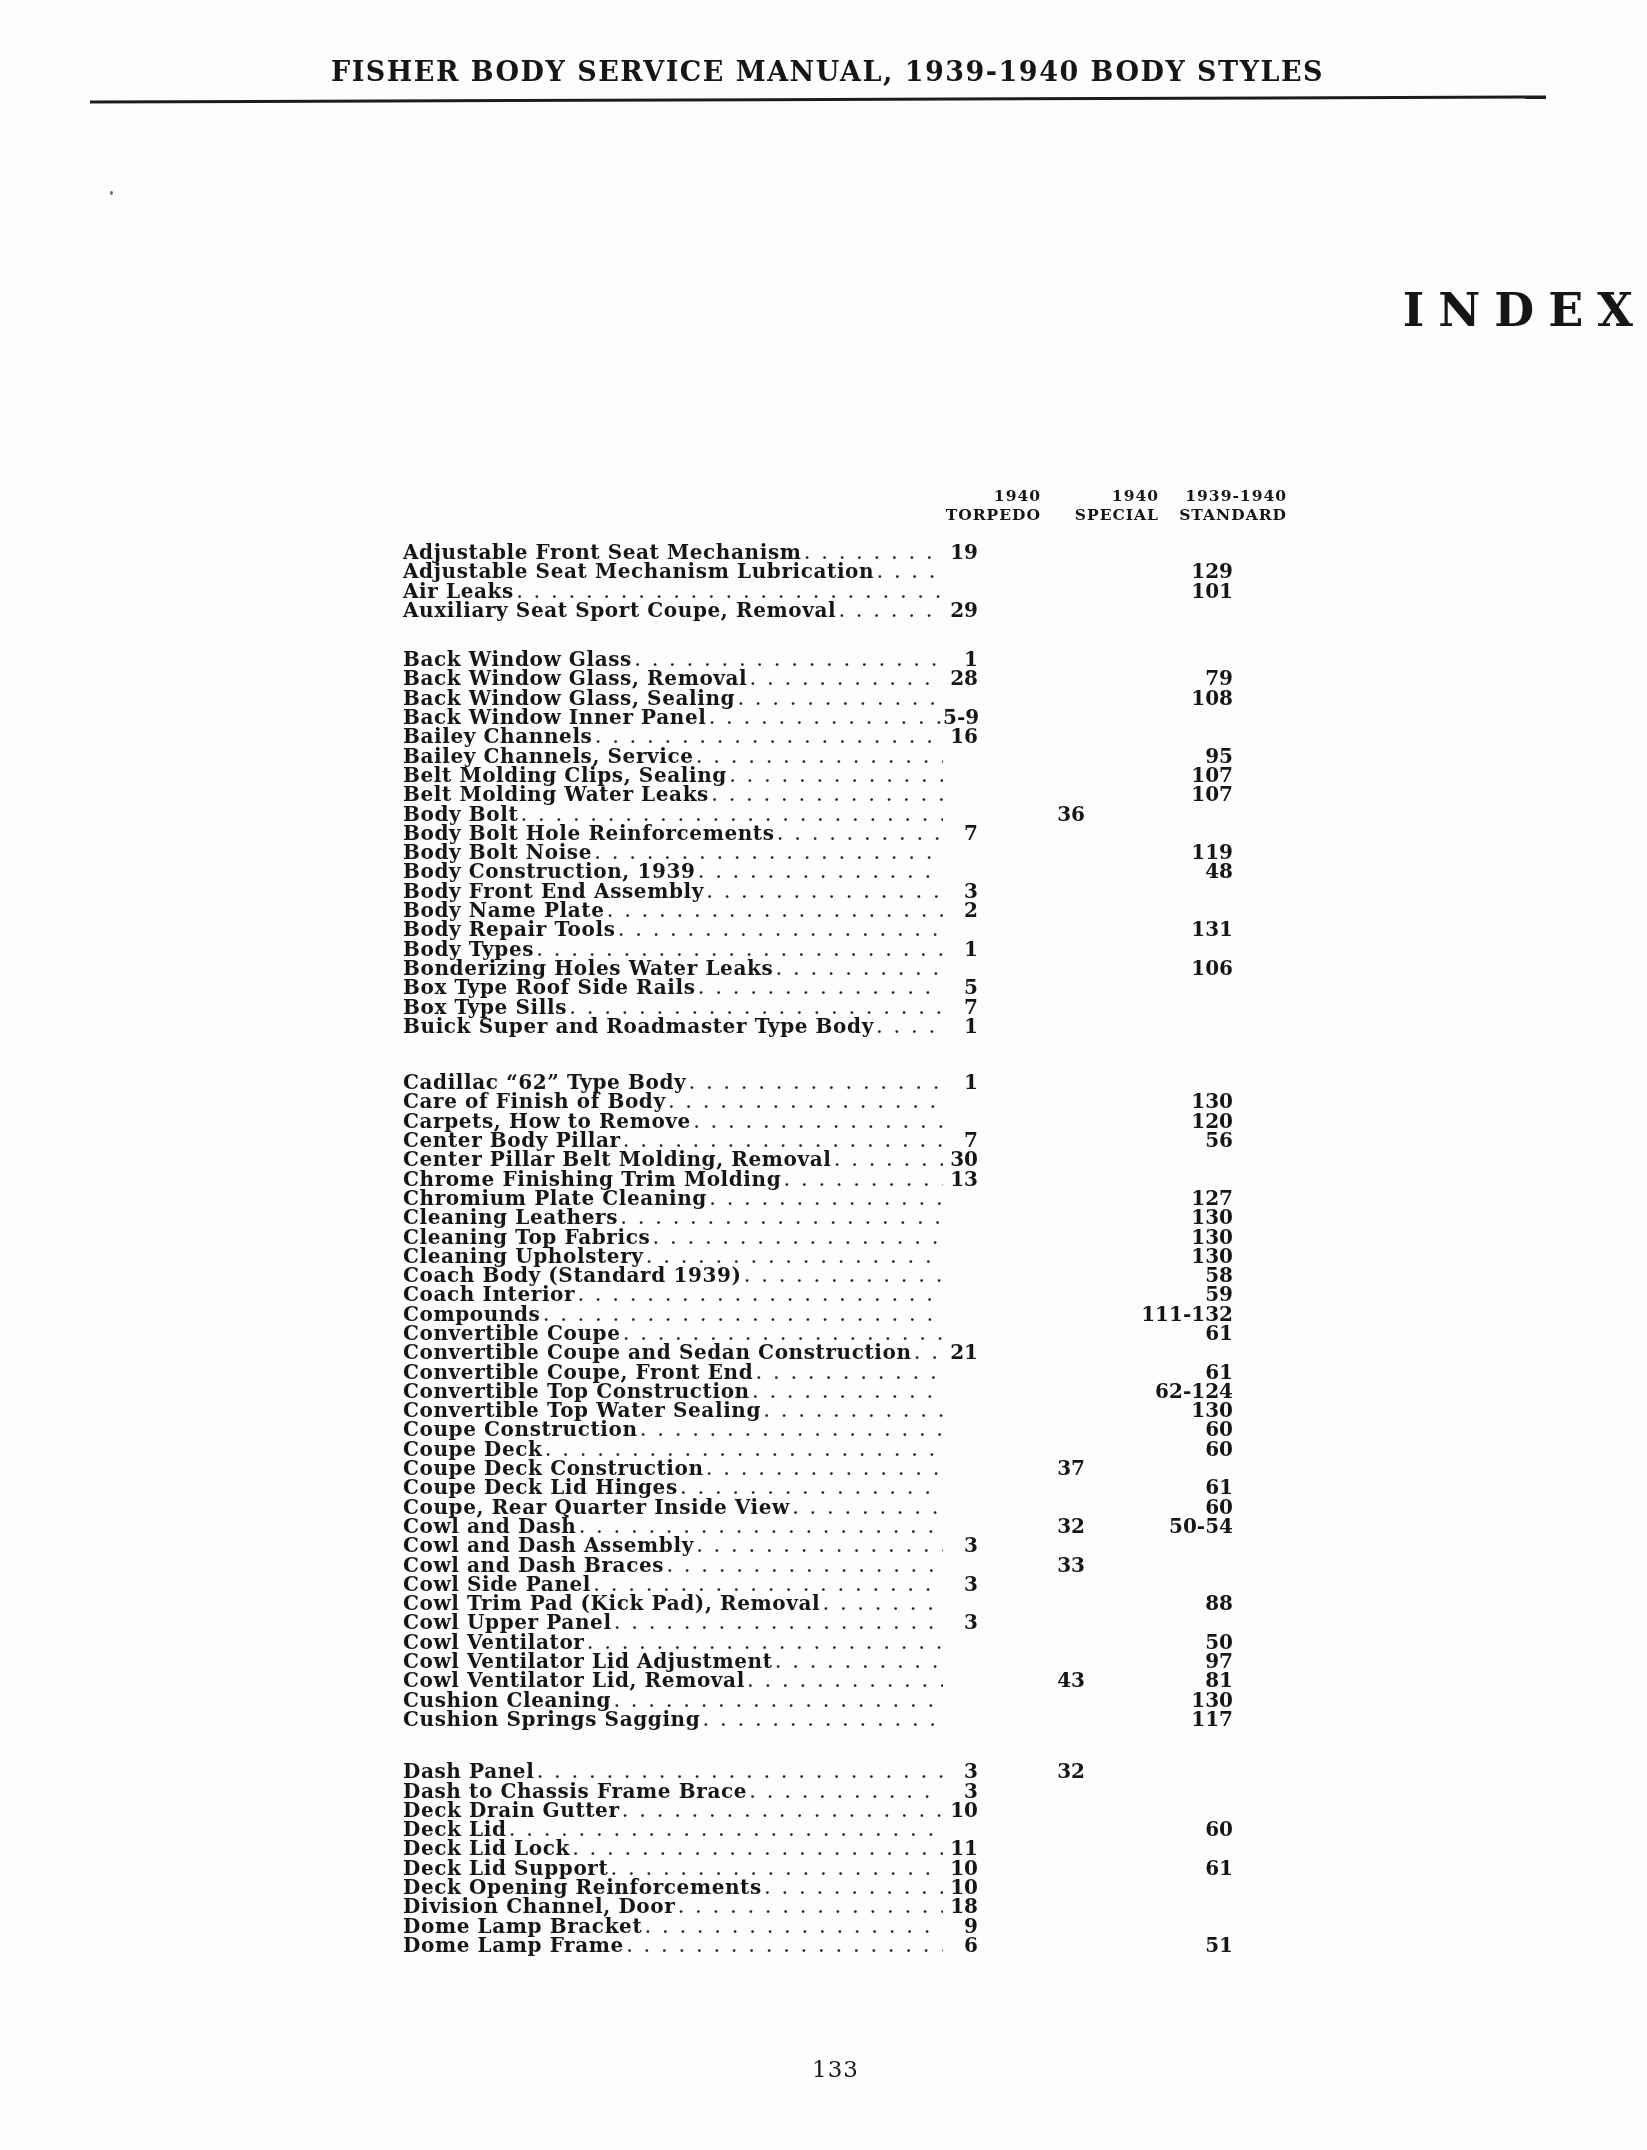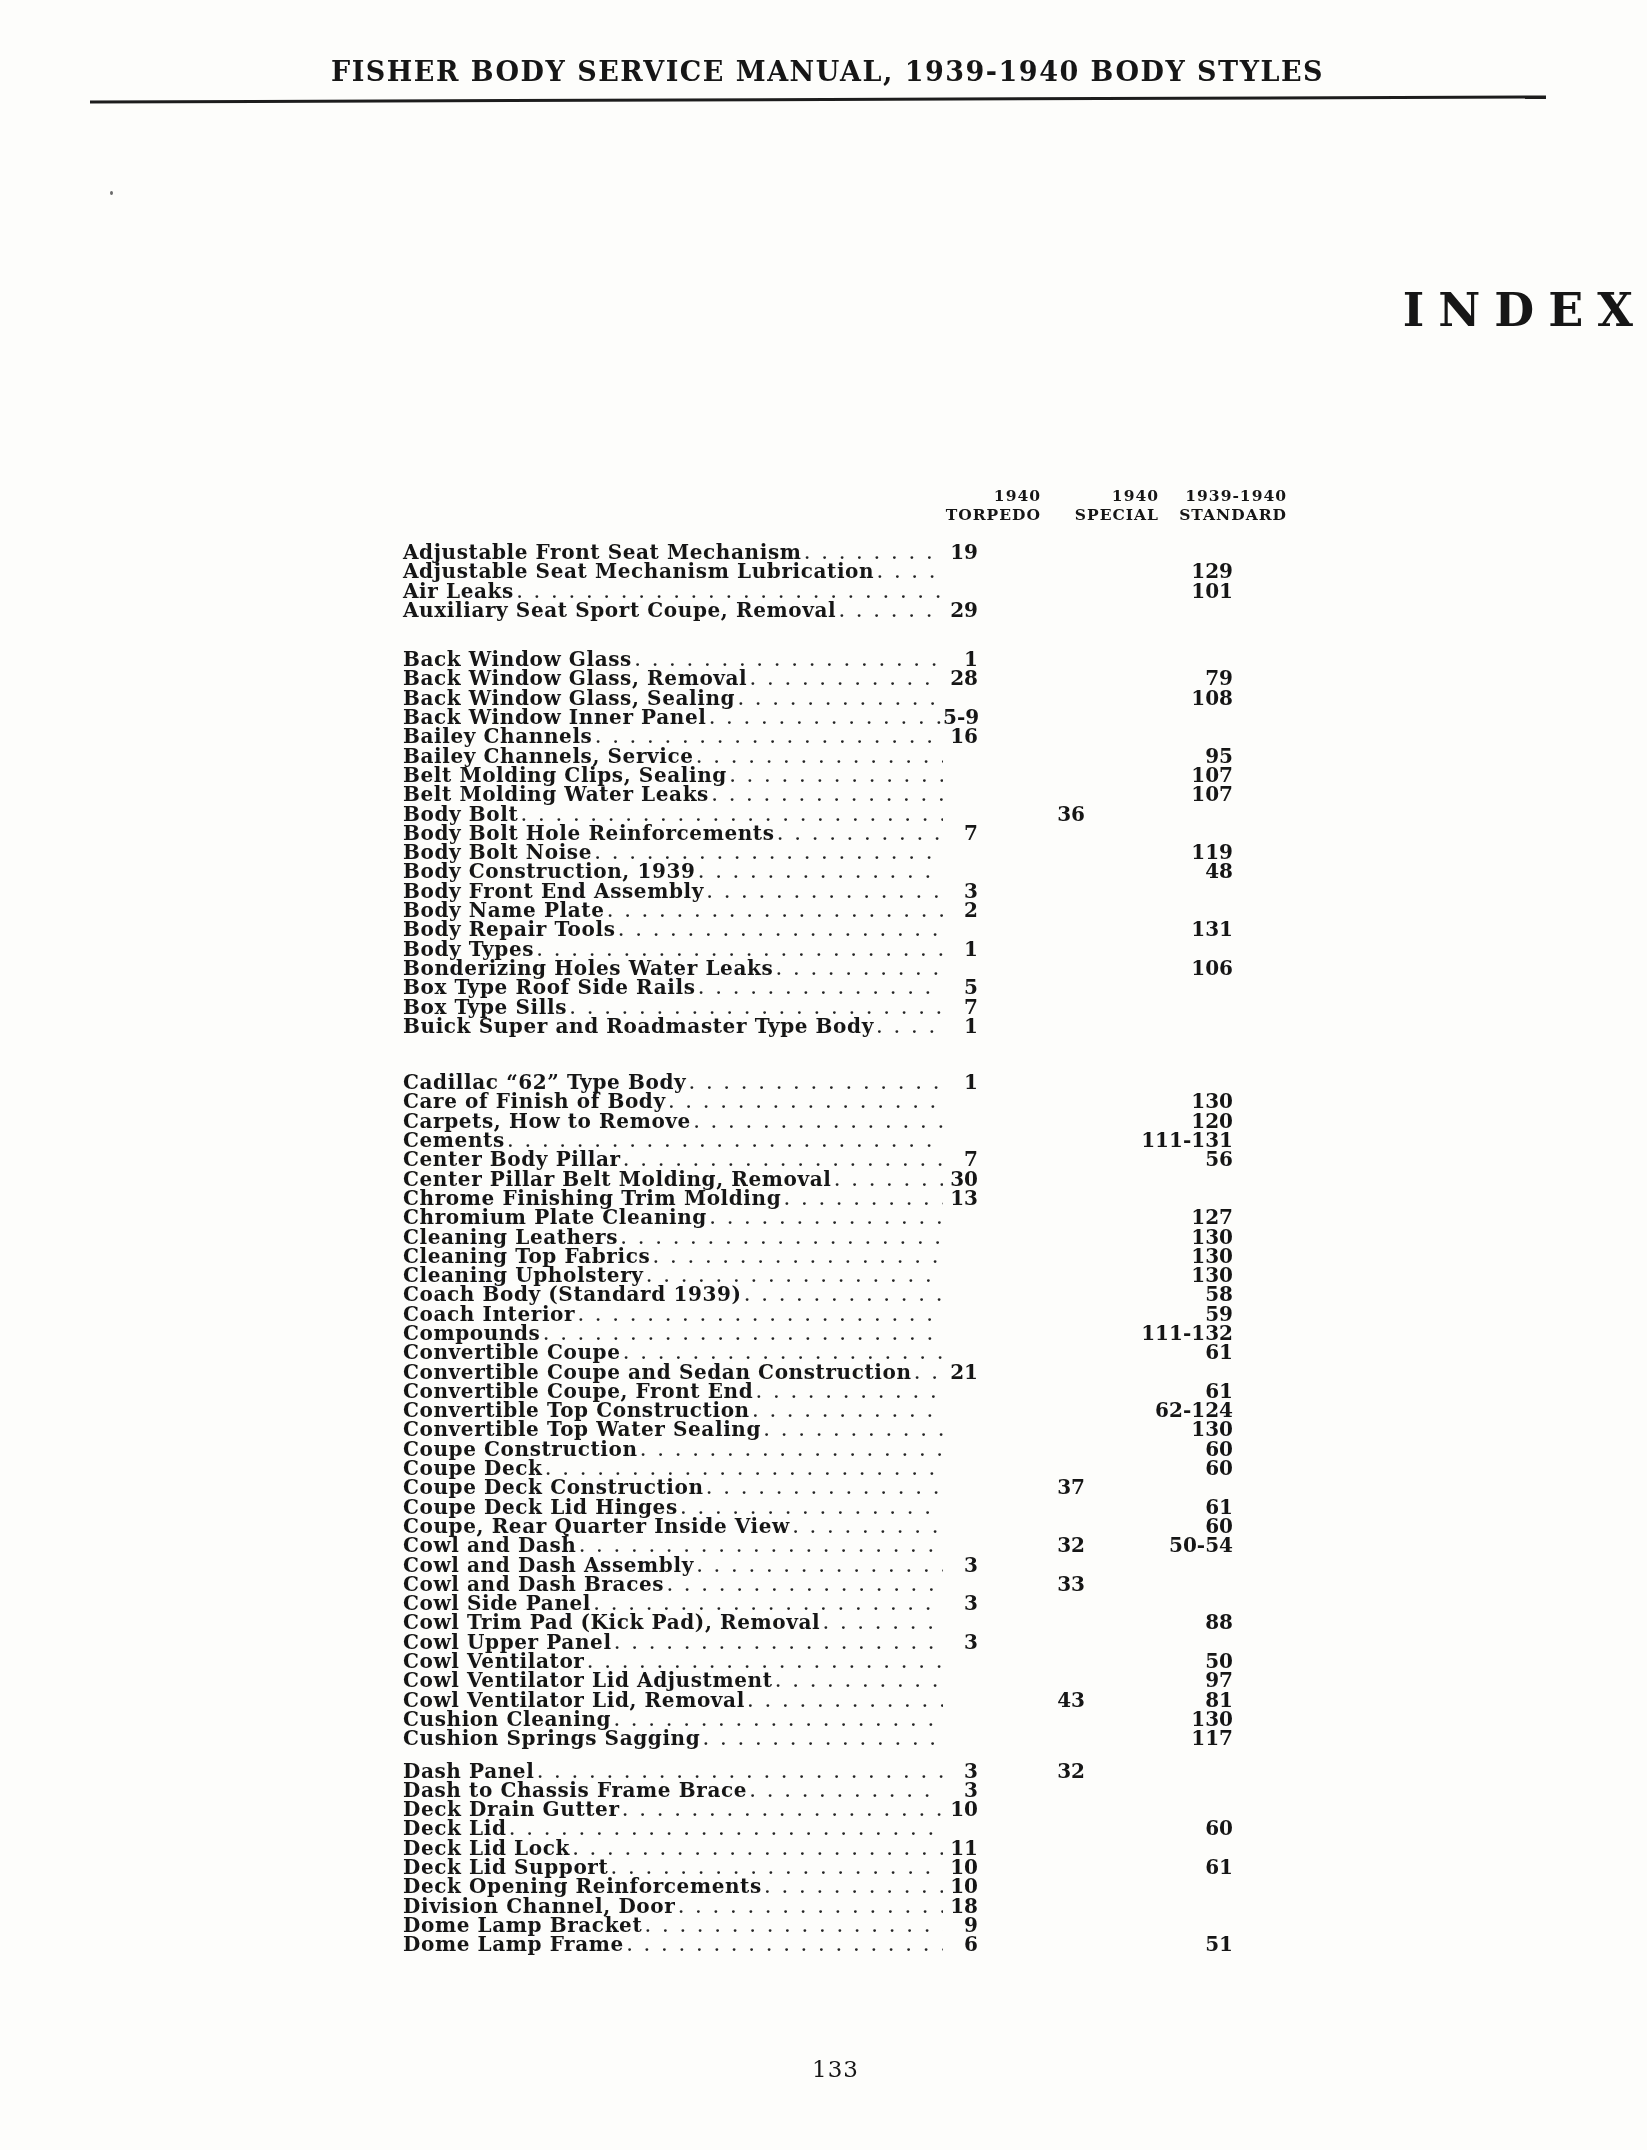--- a/index.html
+++ b/index.html
@@ -32,21 +32,21 @@
   .col-h.c-torpedo{left:861px;}
   .col-h.c-special{left:979px;}
   .col-h.c-standard{left:1107px;}
   .col-h span{display:block;}
   .index-list{
     position:absolute;left:403px;top:543px;width:830px;
     font-size:20px;font-weight:bold;
   }
   .section{margin-bottom:30px;}
   .section:nth-child(2){margin-bottom:37px;}
-  .section:nth-child(3){margin-bottom:13px;}
+  .section:nth-child(3){margin-bottom:33px;}
   .row{display:flex;height:19.3px;line-height:19.3px;white-space:nowrap;}
   .lbl{flex:none;letter-spacing:0.6px;}
   .dots{flex:1 1 auto;overflow:hidden;color:#242424;padding:0 3px;}
   .dots::after{
     content:". . . . . . . . . . . . . . . . . . . . . . . . . . . . . . . . . . . . . . . . . . . . . . . . . . . . . . . . . . . . . . . . . . . . . . . .";
     letter-spacing:3.5px;font-size:15px;
   }
   .num{flex:none;text-align:right;}
   .num.t{width:35px;}
   .num.s{width:107px;}
@@ -267,27 +267,20 @@
         <span class="num st">130</span>
       </div>
       <div class="row">
         <span class="lbl">Carpets, How to Remove</span>
         <span class="dots"></span>
         <span class="num t"></span>
         <span class="num s"></span>
         <span class="num st">120</span>
       </div>
       <div class="row">
-        <span class="lbl">Cements</span>
-        <span class="dots"></span>
-        <span class="num t"></span>
-        <span class="num s"></span>
-        <span class="num st">111-131</span>
-      </div>
-      <div class="row">
         <span class="lbl">Center Body Pillar</span>
         <span class="dots"></span>
         <span class="num t">7</span>
         <span class="num s"></span>
         <span class="num st">56</span>
       </div>
       <div class="row">
         <span class="lbl">Center Pillar Belt Molding, Removal</span>
         <span class="dots"></span>
         <span class="num t">30</span>

